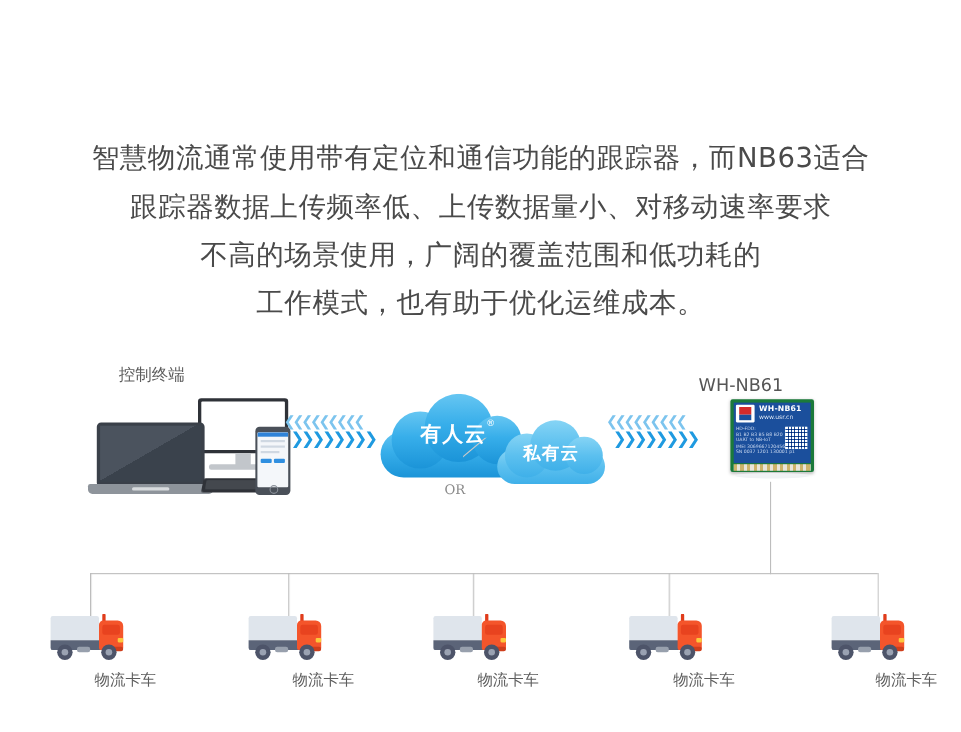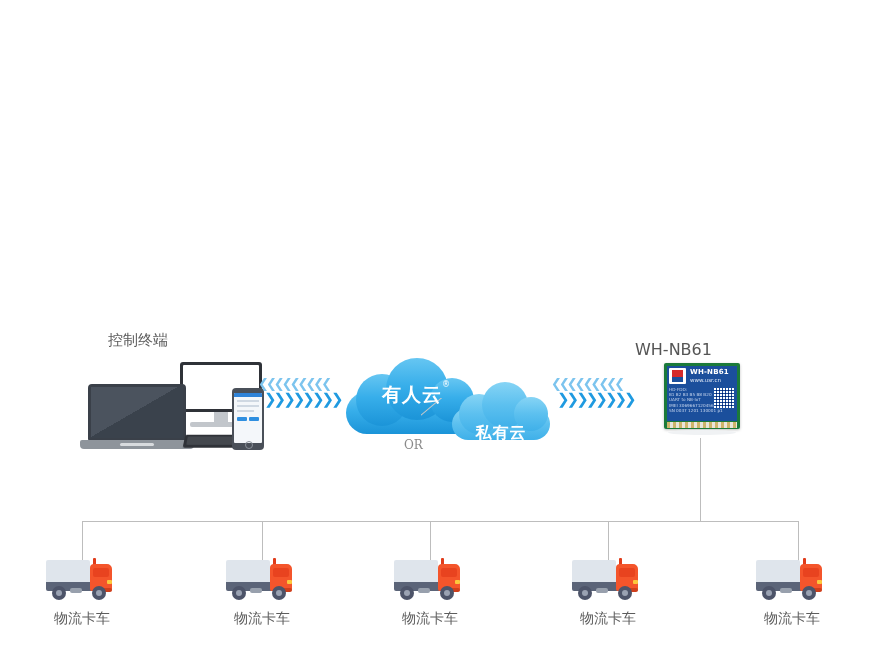--- a/index.html
+++ b/index.html
@@ -109,21 +109,21 @@
   .cloud-private .b2{left:7px;top:12px;width:40px;height:40px;}
   .cloud-private .b3{left:30px;top:0px;width:46px;height:46px;}
   .cloud-private .b4{left:62px;top:15px;width:34px;height:34px;}
 
   .cloud-text{position:absolute;width:100%;text-align:center;color:#ffffff;
               font-weight:bold;z-index:5;
               font-family:"DejaVu Sans","Liberation Sans",sans-serif;}
   .cloud-cn{top:24px;font-size:19px;letter-spacing:1px;}
   .cloud-url{top:46px;font-size:17px;letter-spacing:0px;}
   .cloud-reg{position:absolute;left:96px;top:22px;font-size:8px;color:#ffffff;z-index:6;}
-  .cloud-priv-text{top:20px;font-size:16px;letter-spacing:1px;margin-top:21px;}
+  .cloud-priv-text{top:20px;font-size:16px;letter-spacing:1px;}
 
   .or-line{position:absolute;left:421px;top:398px;width:52px;height:42px;
            overflow:hidden;}
   .or-line:before{content:"";position:absolute;left:-4px;top:20px;width:64px;height:1px;
                   background:#c9c9c9;transform:rotate(-40deg);transform-origin:left center;}
 
   
   .module{position:absolute;left:664px;top:363px;width:76px;height:66px;
           background:#1b7a3a;border-radius:2px;
           box-shadow:0 1px 3px rgba(0,0,0,0.25);}
@@ -177,30 +177,36 @@
   .t-bumper{position:absolute;left:50px;top:30px;width:16px;height:4px;
             background:#cf3f1c;border-radius:0 2px 2px 0;}
   .t-wheel{position:absolute;top:28px;width:14px;height:14px;
            background:#4d5469;border-radius:50%;}
   .t-wheel i{position:absolute;left:4px;top:4px;width:6px;height:6px;
              background:#9aa2b2;border-radius:50%;display:block;}
   .t-w1{left:6px;}
   .t-w2{left:46px;}
   .t-tank{position:absolute;left:24px;top:30px;width:12px;height:5px;
           background:#98a0ad;border-radius:2px;}
-  .t-lbl{position:absolute;width:120px;text-align:center;
+  .t-lbl{position:absolute;width:120px;text-align:right;
          color:#5d5d5d;font-size:14px;
          font-family:"DejaVu Sans","Liberation Sans",sans-serif;}
 </style>
 </head>
 <body>
 
 <div class="page">
 
 
+  <div class="desc">
+    <div>智慧物流通常使用带有定位和通信功能的跟踪器，而NB63适合</div>
+    <div>跟踪器数据上传频率低、上传数据量小、对移动速率要求</div>
+    <div>不高的场景使用，广阔的覆盖范围和低功耗的</div>
+    <div>工作模式，也有助于优化运维成本。</div>
+  </div>
 
   <div class="lbl lbl-terminal">控制终端</div>
 
   <div class="devices">
     <div class="monitor-body">
       <div class="monitor-screen"></div>
     </div>
     <div class="monitor-neck"></div>
     <div class="monitor-base"></div>
 

